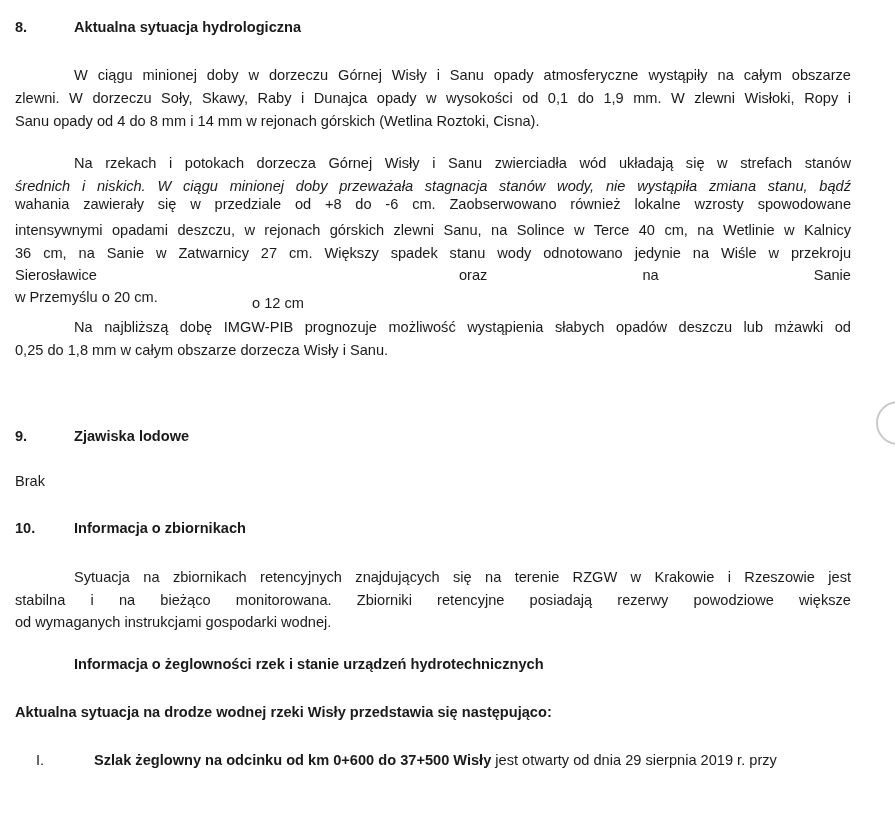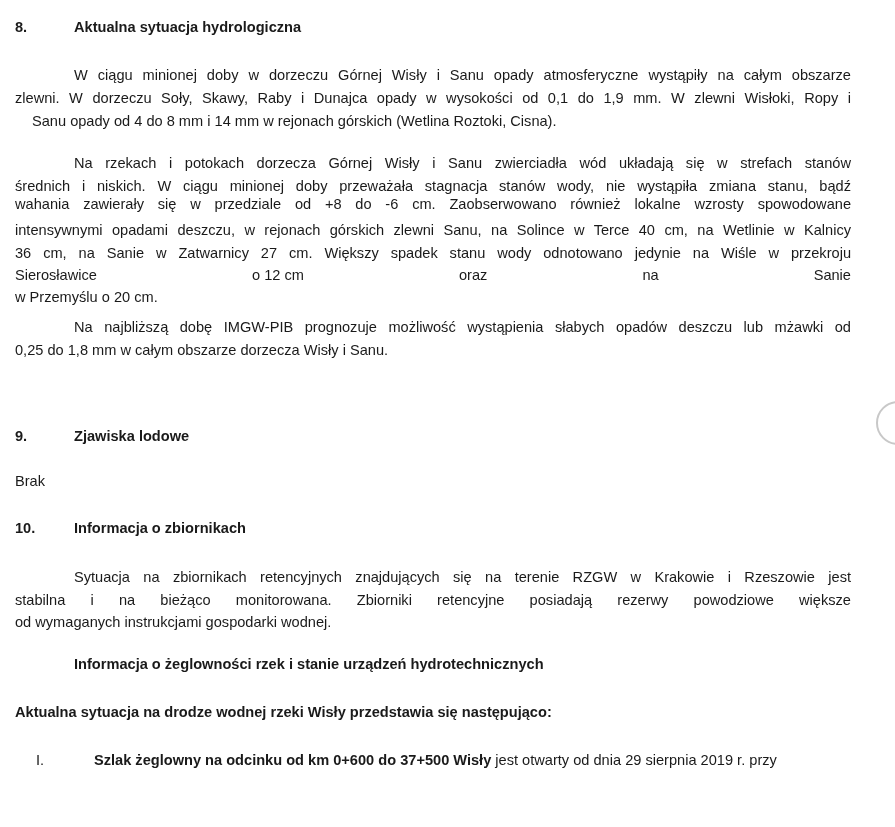--- a/index.html
+++ b/index.html
@@ -9,44 +9,44 @@
     font-size: 14.6px;
   }
   .page { position: absolute; left: 15px; top: 0; width: 836px; }
   .line { position: absolute; left: 0; width: 836px; white-space: nowrap; line-height: 22px; }
   .justify { text-align: justify; text-align-last: justify; }
   .heading { font-weight: bold; }
   .num { position: absolute; left: 0; font-weight: bold; }
   .htext { position: absolute; left: 59px; font-weight: bold; }
   .indent { padding-left: 59px; box-sizing: border-box; }
   .spread { display: flex; justify-content: space-between; }
-  .spread span:nth-child(2) { margin-left: 0; }
+  .spread span:nth-child(2) { margin-left: 0; margin-top: 28px; }
   .roman { position: absolute; left: 21px; }
   .ritem { position: absolute; left: 59px; width: 777px; margin-left: 20px; }
   .scroll-knob {
     position: absolute; left: 876px; top: 401px; width: 44px; height: 44px;
     border-radius: 50%; border: 2px solid #c8c8c8; box-sizing: border-box; background: #fff;
   }
 </style>
 </head>
 <body>
 
 <div class="page">
 
   <div class="line heading" style="top:16px;">
     <span class="num">8.</span>
     <span class="htext">Aktualna sytuacja hydrologiczna</span>
   </div>
 
   <div class="line justify indent" style="top:64px;">W ciągu minionej doby w dorzeczu Górnej Wisły i Sanu opady atmosferyczne wystąpiły na całym obszarze</div>
   <div class="line justify" style="top:87px;">zlewni. W dorzeczu Soły, Skawy, Raby i Dunajca opady w wysokości od 0,1 do 1,9 mm. W zlewni Wisłoki, Ropy i</div>
-  <div class="line" style="top:110px;margin-left:17px;">Sanu opady od 4 do 8 mm i 14 mm w rejonach górskich (Wetlina Roztoki, Cisna).</div>
+  <div class="line" style="top:110px;">Sanu opady od 4 do 8 mm i 14 mm w rejonach górskich (Wetlina Roztoki, Cisna).</div>
 
   <div class="line justify indent" style="top:152px;">Na rzekach i potokach dorzecza Górnej Wisły i Sanu zwierciadła wód układają się w strefach stanów</div>
-  <div class="line justify" style="top:175px;">średnich i niskich. W ciągu minionej doby przeważała stagnacja stanów wody, nie wystąpiła zmiana stanu, bądź</div>
+  <div class="line justify" style="top:175px;font-style:italic;">średnich i niskich. W ciągu minionej doby przeważała stagnacja stanów wody, nie wystąpiła zmiana stanu, bądź</div>
   <div class="line justify" style="top:193px;">wahania zawierały się w przedziale od +8 do -6 cm. Zaobserwowano również lokalne wzrosty spowodowane</div>
   <div class="line justify" style="top:219px;">intensywnymi opadami deszczu, w rejonach górskich zlewni Sanu, na Solince w Terce 40 cm, na Wetlinie w Kalnicy</div>
   <div class="line justify" style="top:242px;">36 cm, na Sanie w Zatwarnicy 27 cm. Większy spadek stanu wody odnotowano jedynie na Wiśle w przekroju</div>
   <div class="line spread" style="top:264px;text-align:right;">
     <span>Sierosławice</span>
     <span>o 12 cm</span>
     <span>oraz</span>
     <span>na</span>
     <span>Sanie</span>
   </div>

